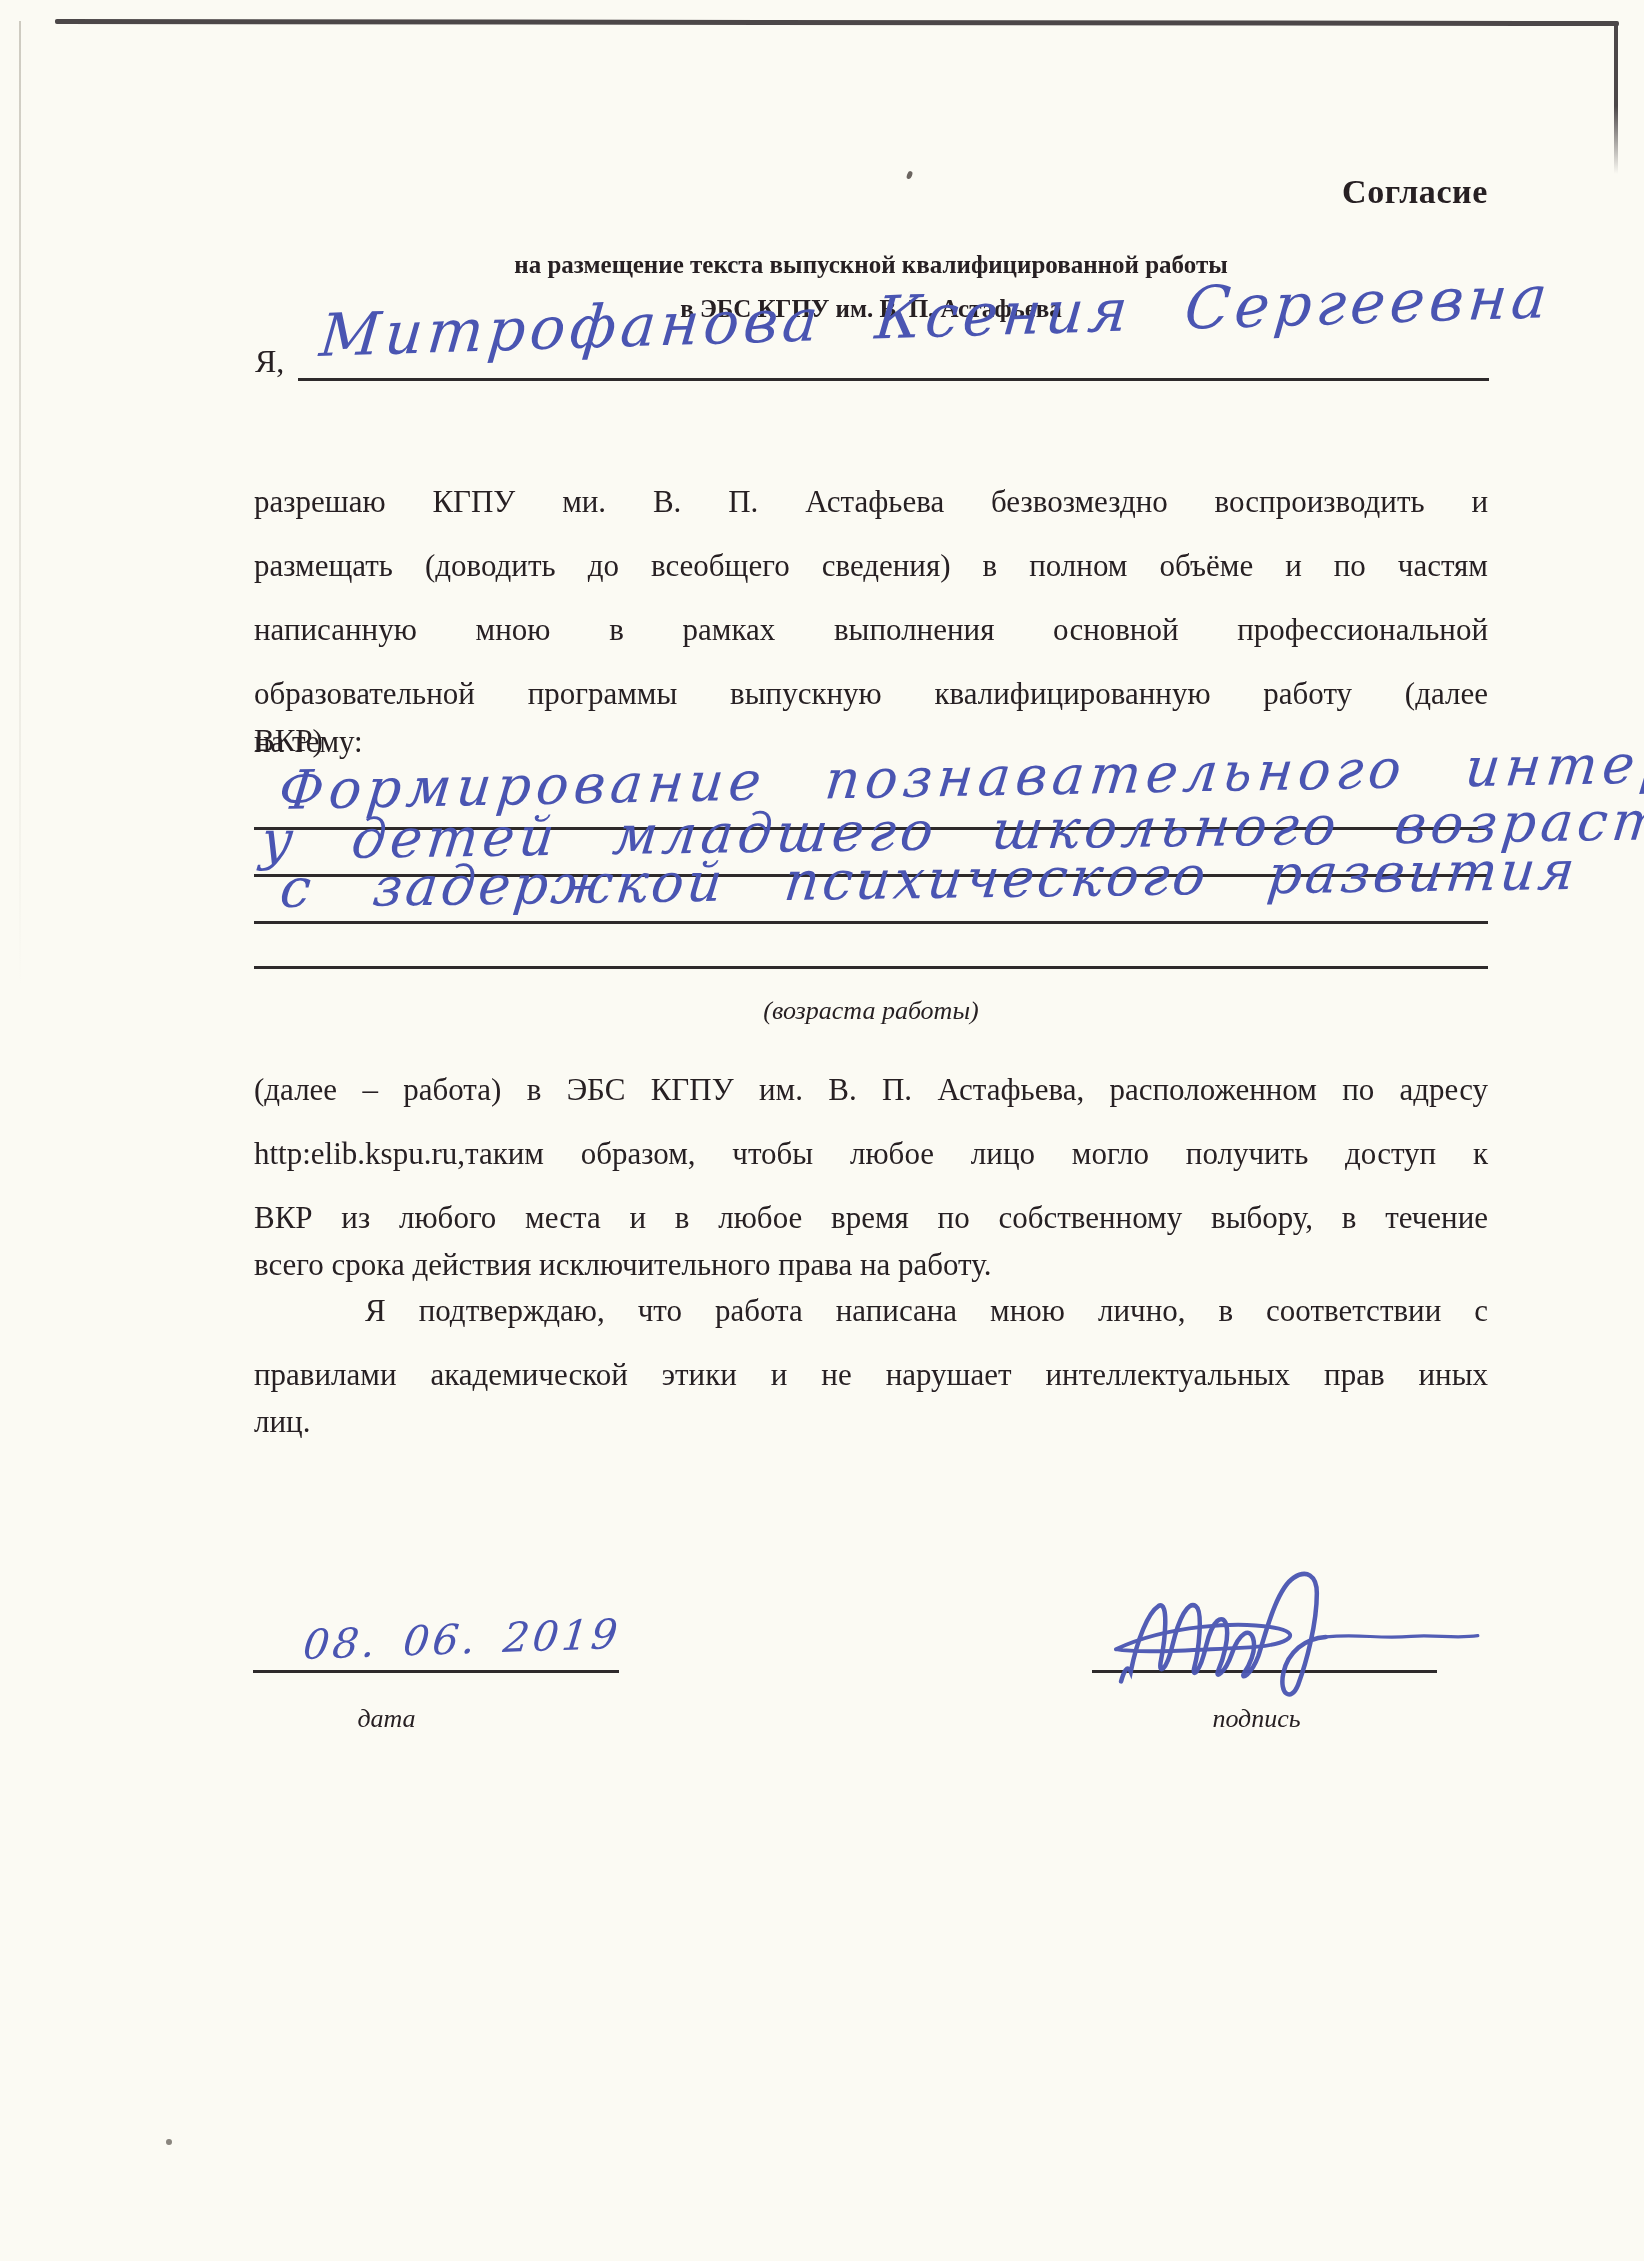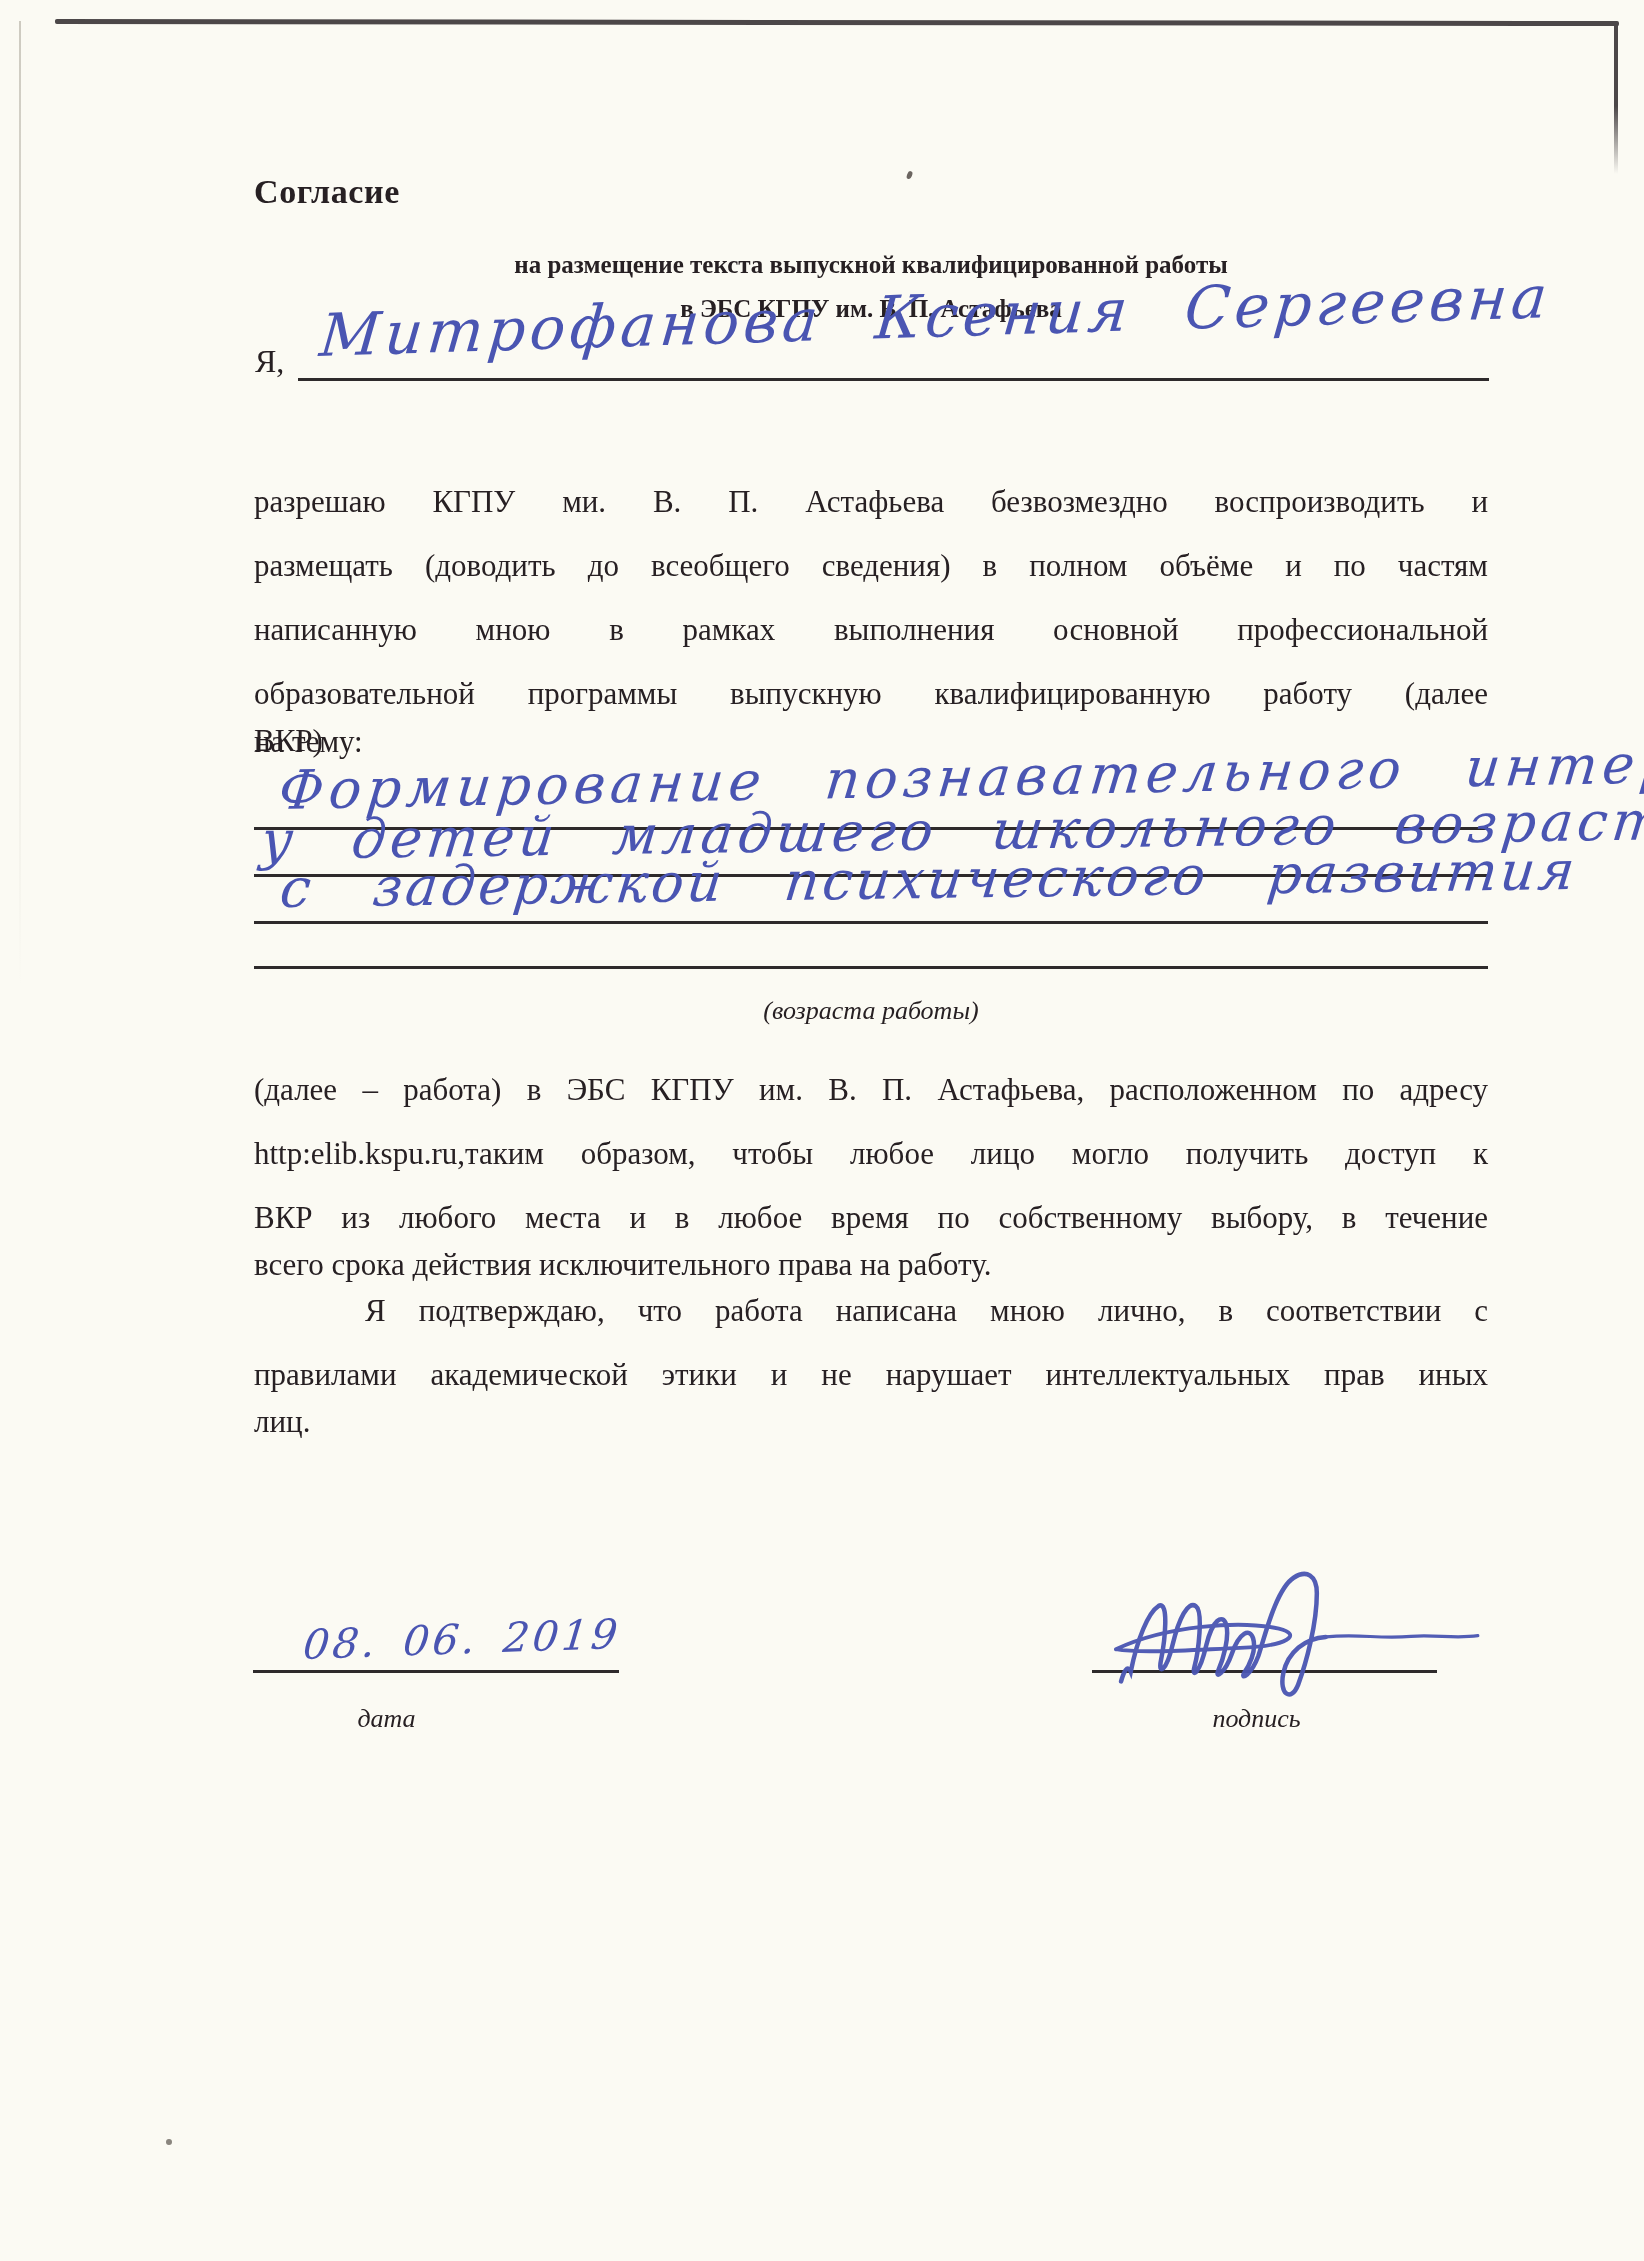--- a/index.html
+++ b/index.html
@@ -16,21 +16,21 @@
     background:#4c4748;border-radius:1.9px;transform:rotate(0.08deg);}
   .scan-right-edge{position:absolute;left:1614px;top:23px;width:3.9px;height:151px;
     background:linear-gradient(#4c4748 0%, #4c4748 55%, rgba(76,71,72,0) 100%);}
   .scan-left-edge{position:absolute;left:19.3px;top:20.6px;width:1.9px;height:966px;
     background:linear-gradient(rgba(150,144,130,0.45), rgba(150,144,130,0));}
   .speck1{position:absolute;left:907px;top:171px;width:4.5px;height:8.4px;border-radius:50%;
     background:#6b6560;transform:rotate(22deg);}
   .speck2{position:absolute;left:166px;top:2139px;width:5.8px;height:5.8px;border-radius:50%;
     background:#8a857e;}
   .doc-title{position:absolute;left:254px;top:173px;width:1234px;margin:0;
-    font-size:34px;font-weight:700;text-align:left;letter-spacing:0.6px;}
+    font-size:34px;font-weight:700;text-align:right;letter-spacing:0.6px;}
   .subtitle{position:absolute;left:254px;width:1234px;font-size:25px;font-weight:700;text-align:center;}
   .s1{top:251px;}
   .s2{top:295px;}
   .ya{position:absolute;left:255px;top:343px;font-size:32px;}
   .topic-label{position:absolute;left:254px;top:724px;font-size:31px;}
 
   .para{position:absolute;left:254px;width:1234px;font-size:31px;line-height:47px;}
   .p1{top:461px;}
   .p2{top:1049px;}
   .p3{top:1270px;}

